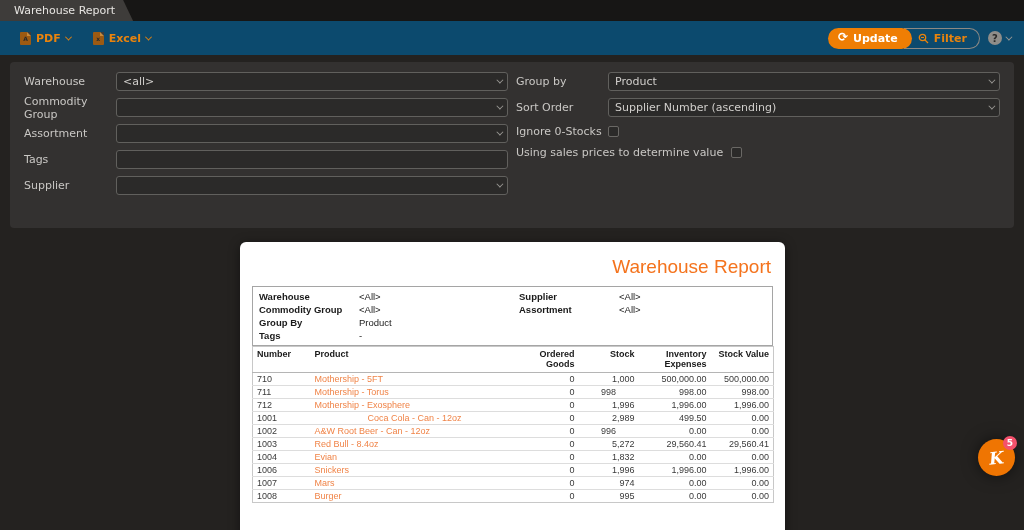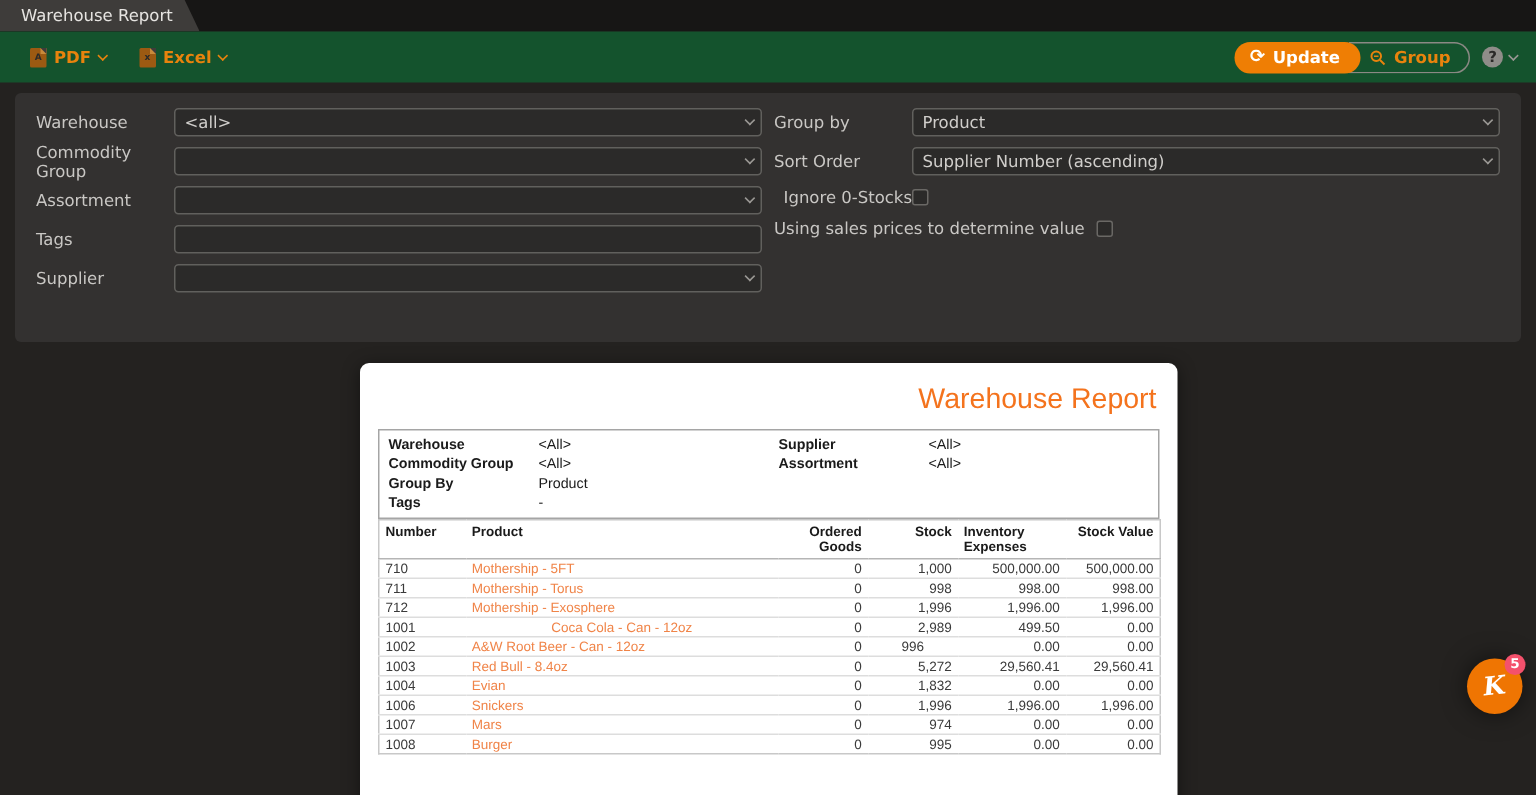--- a/index.html
+++ b/index.html
@@ -6,21 +6,21 @@
   html,body { width:1024px; height:530px; overflow:hidden; background:#242220;
     font-family:"DejaVu Sans", sans-serif; }
 
   
   .tabbar { height:21px; background:#171615; display:flex; align-items:flex-end; }
   .tab { height:21px; background:#3e3c3a; color:#e6e4e1; font-size:11px;
     padding:0 18px 0 14px; display:flex; align-items:center;
     clip-path:polygon(0 0, calc(100% - 10px) 0, 100% 100%, 0 100%); }
 
   
-  .toolbar { height:34px; background:#14532d; display:flex; align-items:center;
+  .toolbar { height:34px; background:#0c4a6e; display:flex; align-items:center;
     padding:0 14px; gap:10px; }
   .tool-btn { display:flex; align-items:center; gap:5px; color:#e8830d;
     font-size:11px; font-weight:bold; cursor:pointer; padding:4px 6px; }
   .file-icon { width:11px; height:13px; position:relative; background:#9c5a12;
     border-radius:1px; display:flex; align-items:center; justify-content:center;
     font-size:6px; color:#2b2a28; font-weight:bold; }
   .file-icon::after { content:""; position:absolute; top:0; right:0;
     border-style:solid; border-width:0 4px 4px 0; border-color:#3e3c3a #3e3c3a #c98a3a #c98a3a; }
   .chev { width:5px; height:5px; border-right:1.5px solid #e8830d;
     border-bottom:1.5px solid #e8830d; transform:rotate(45deg) translate(-1px,-1px); }
@@ -128,21 +128,21 @@
       <button class="btn-update">
         <span class="refresh-glyph">⟳</span>
         <span>Update</span>
       </button>
       <button class="btn-filter">
         <svg width="11" height="11" viewBox="0 0 11 11">
           <circle cx="4.5" cy="4.5" r="3.2" fill="none" stroke="#e8830d" stroke-width="1.3"></circle>
           <line x1="7" y1="7" x2="10" y2="10" stroke="#e8830d" stroke-width="1.3"></line>
           <line x1="3" y1="4.5" x2="6" y2="4.5" stroke="#e8830d" stroke-width="1.1"></line>
         </svg>
-        <span>Group</span>
+        <span>Filter</span>
       </button>
     </div>
     <div class="help-wrap">
       <span class="help-circle">?</span>
       <span class="chev-gray"></span>
     </div>
   </div>
 </div>
 
 <div class="panel">
@@ -191,21 +191,21 @@
           <span class="sel-chev"></span>
         </div>
       </div>
       <div class="form-row">
         <label>Sort Order</label>
         <div class="field">
           <span class="sel-text">Supplier Number (ascending)</span>
           <span class="sel-chev"></span>
         </div>
       </div>
-      <div class="form-row" style="height:14px;text-align:right;">
+      <div class="form-row" style="height:14px;">
         <label>Ignore 0-Stocks</label>
         <span class="checkbox"></span>
       </div>
       <div class="form-row" style="height:14px;">
         <span class="inline-label">Using sales prices to determine value</span>
         <span class="checkbox"></span>
       </div>
     </div>
   </div>
 </div>
@@ -249,38 +249,38 @@
       <col style="width:60px">
         <col style="width:72px">
         <col style="width:63px">
     </colgroup>
     <thead>
         <tr id="report-thead-row">
           <th style="text-align: left;">Number</th>
           <th style="text-align: left;">Product</th>
           <th style="text-align: right;">Ordered Goods</th>
           <th style="text-align: right;">Stock</th>
-          <th style="">Inventory Expenses</th>
+          <th style="text-align: right;">Inventory Expenses</th>
           <th style="text-align: right;">Stock Value</th>
         </tr>
       </thead>
     <tbody id="report-tbody">
         <tr>
           <td style="text-align: left;">710</td>
           <td class="product-cell" style="text-align: left;">Mothership - 5FT</td>
           <td style="text-align: right;">0</td>
           <td style="text-align: right;">1,000</td>
           <td style="text-align: right;">500,000.00</td>
           <td style="text-align: right;">500,000.00</td>
         </tr>
         <tr>
           <td style="text-align: left;">711</td>
           <td class="product-cell" style="text-align: left;">Mothership - Torus</td>
           <td style="text-align: right;">0</td>
-          <td style="text-align: right;">998</td>
+          <td style="text-align: center;">998</td>
           <td style="text-align: right;">998.00</td>
           <td style="text-align: right;">998.00</td>
         </tr>
         <tr>
           <td style="text-align: left;">712</td>
           <td class="product-cell" style="text-align: left;">Mothership - Exosphere</td>
           <td style="text-align: right;">0</td>
           <td style="text-align: right;">1,996</td>
           <td style="text-align: right;">1,996.00</td>
           <td style="text-align: right;">1,996.00</td>

